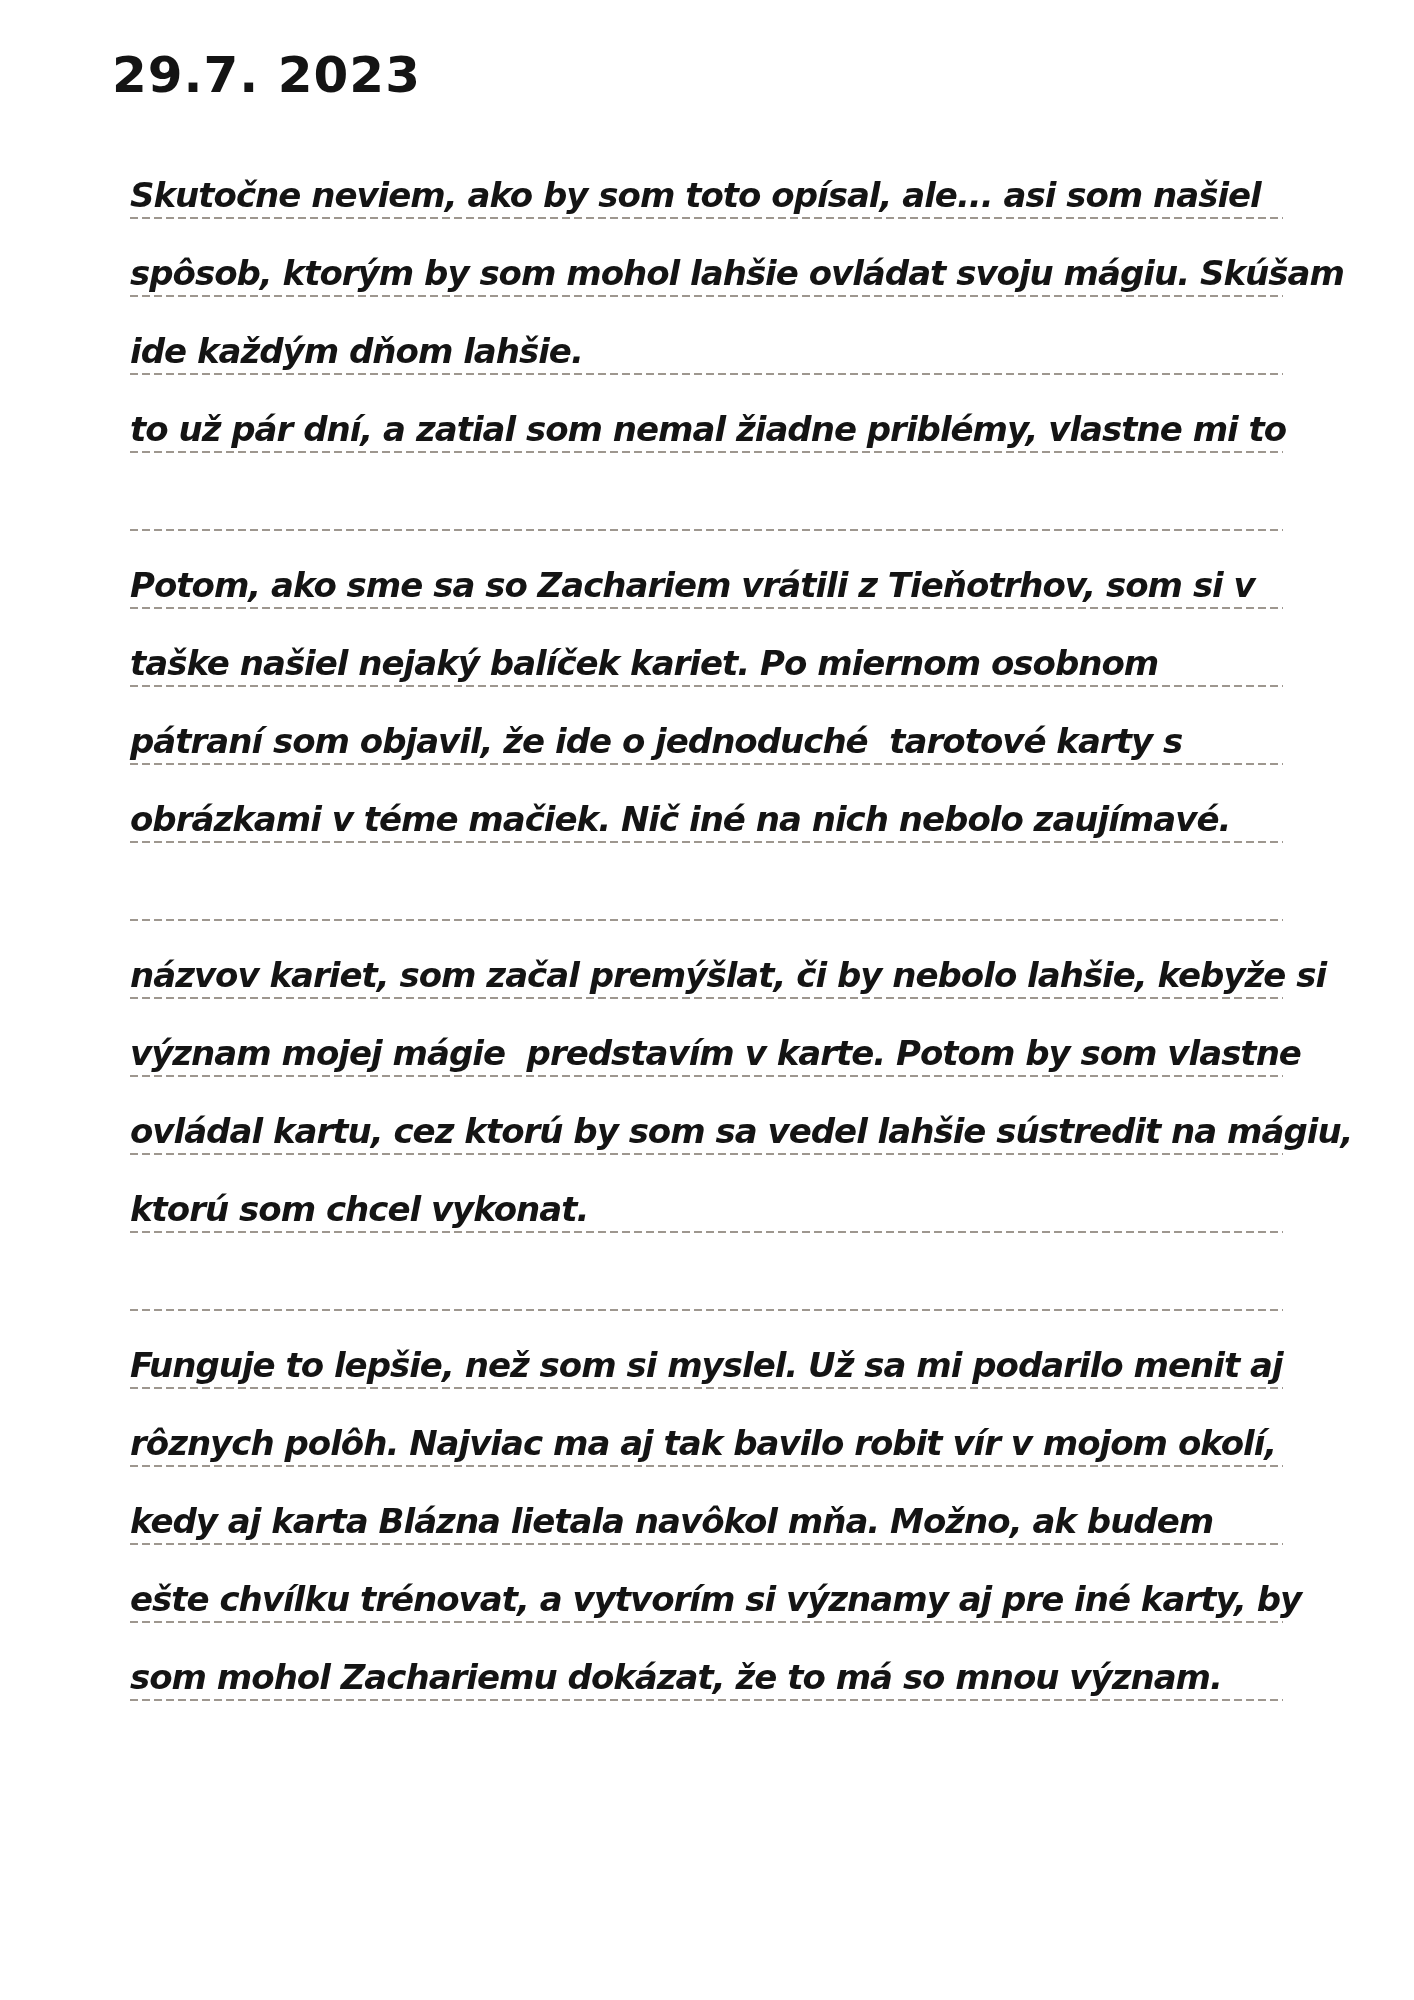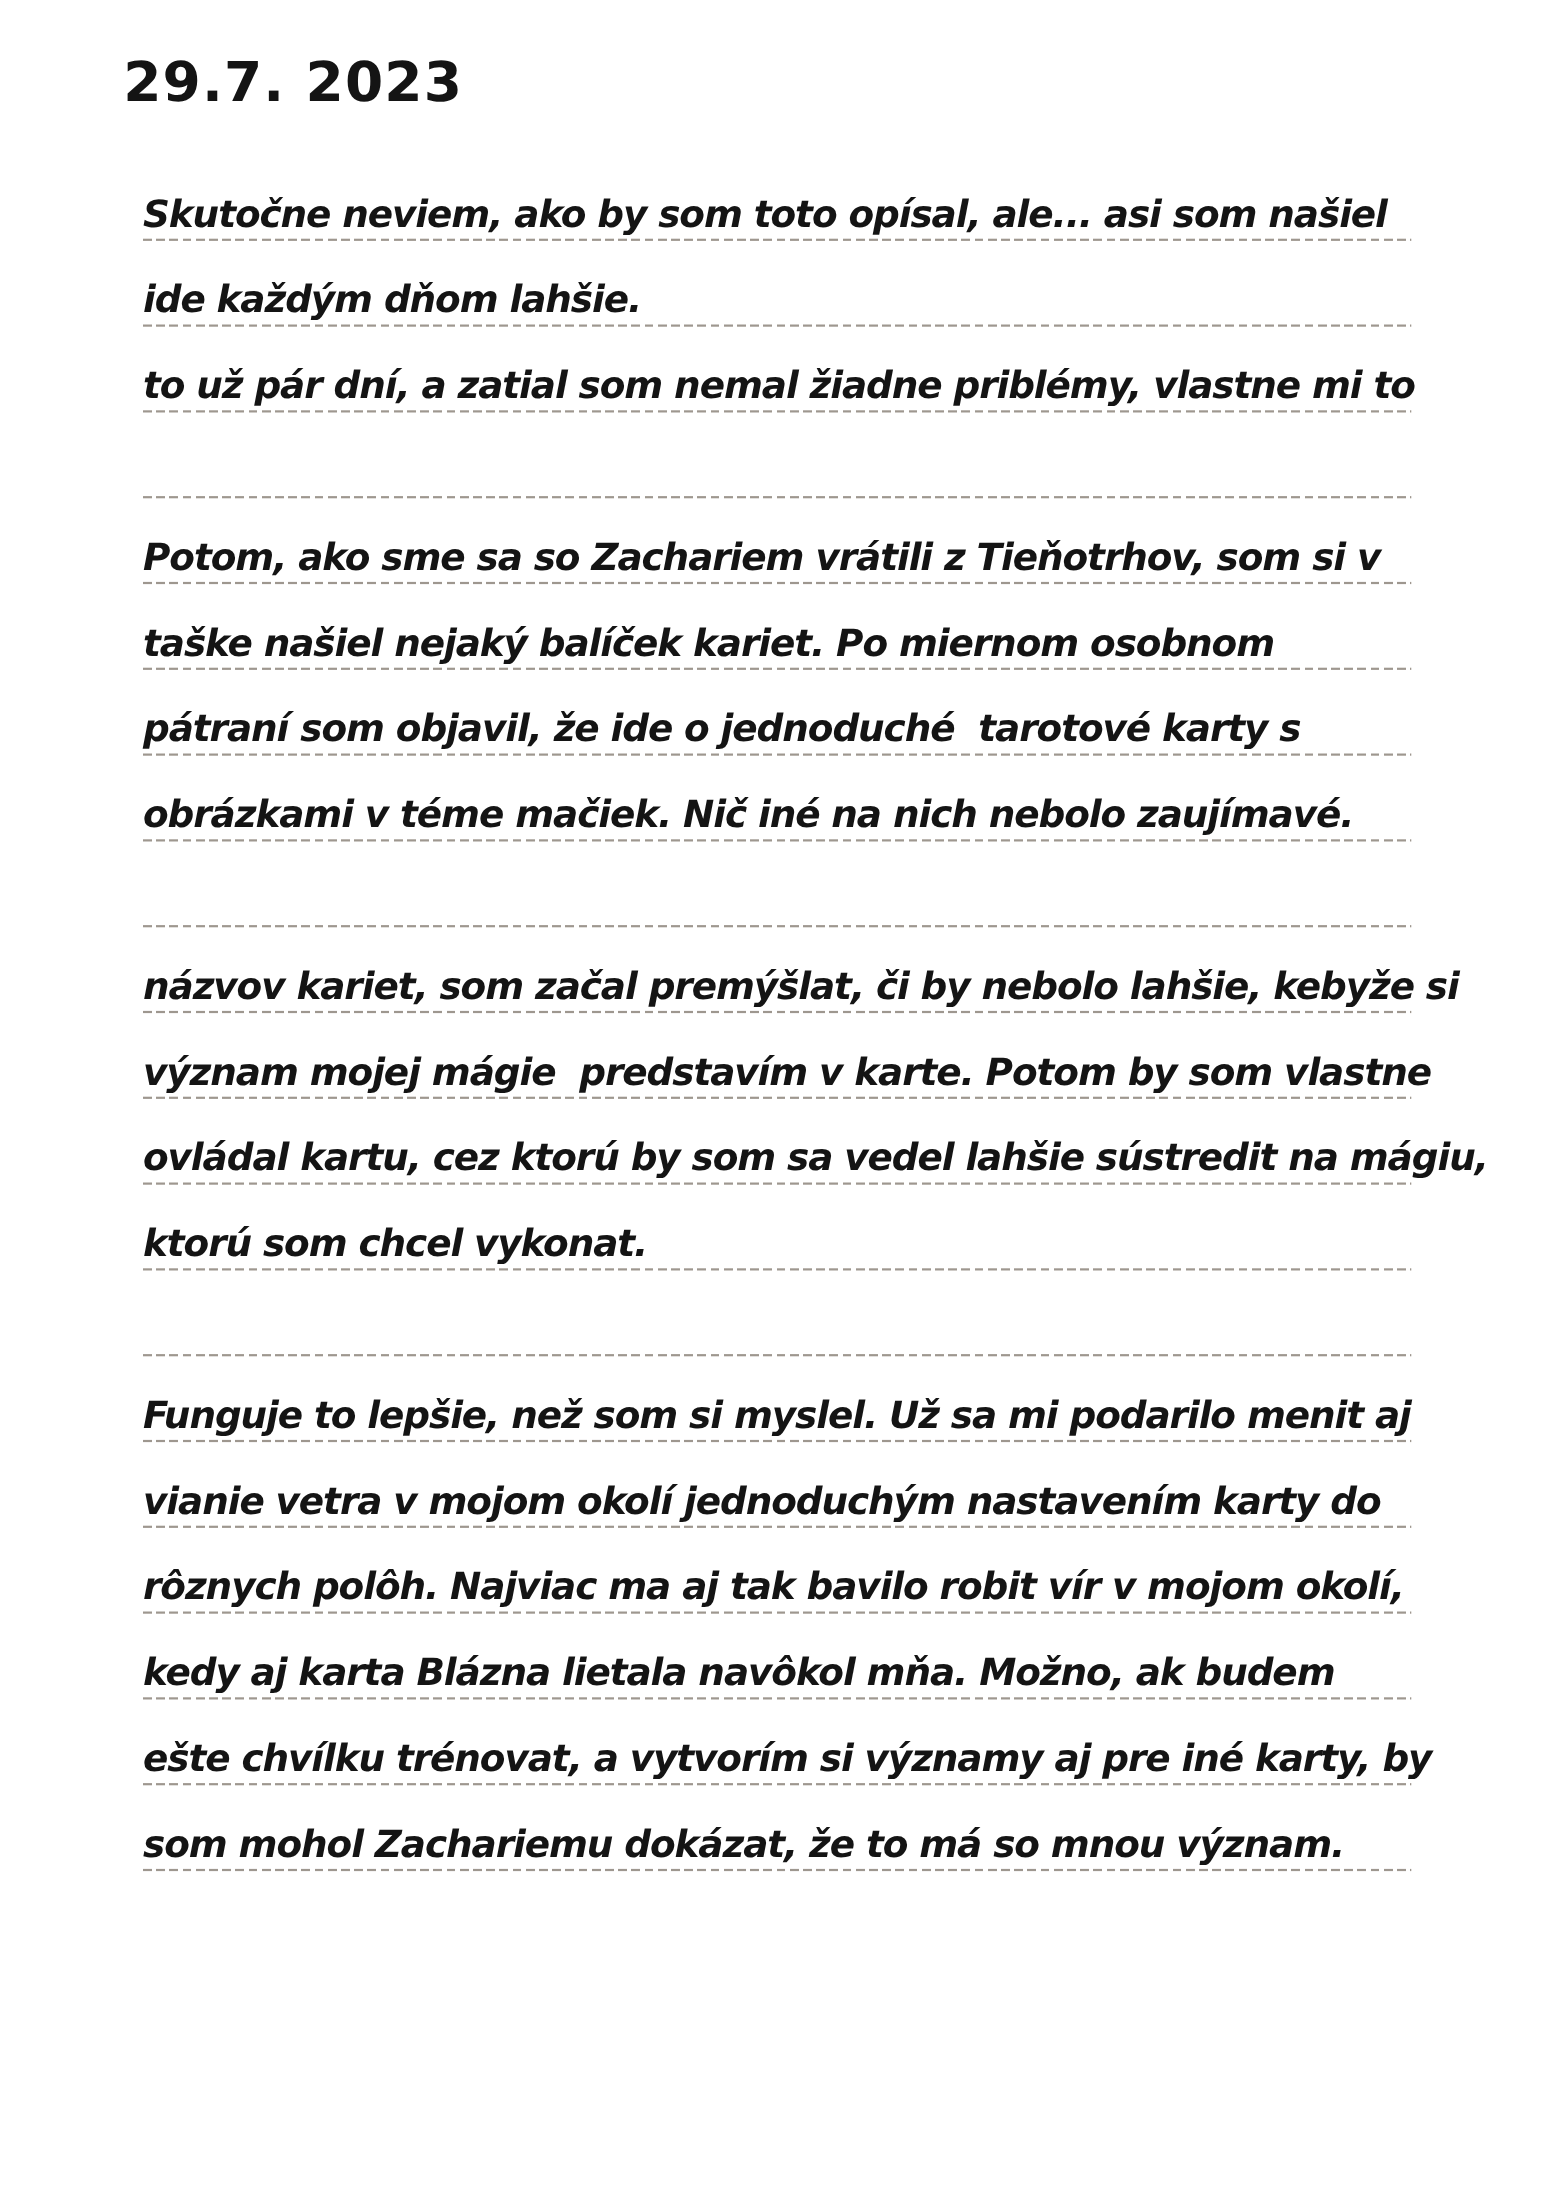--- a/index.html
+++ b/index.html
@@ -74,20 +74,23 @@
 </head>
 <body>
 
 <div class="page">
   <div class="entry-date">29.7. 2023</div>
   <div class="entry-body">
       <div class="line">
         <span class="line-text">Skutočne neviem, ako by som toto opísal, ale... asi som našiel</span>
       </div>
       <div class="line">
+        <span class="line-text">spôsob, ktorým by som mohol lahšie ovládat svoju mágiu. Skúšam</span>
+      </div>
+      <div class="line">
         <span class="line-text">ide každým dňom lahšie.</span>
       </div>
       <div class="line">
         <span class="line-text">to už pár dní, a zatial som nemal žiadne priblémy, vlastne mi to</span>
       </div>
       <div class="line">
         <span class="line-text"></span>
       </div>
       <div class="line">
         <span class="line-text">Potom, ako sme sa so Zachariem vrátili z Tieňotrhov, som si v</span>
@@ -116,23 +119,20 @@
       <div class="line">
         <span class="line-text">ktorú som chcel vykonat.</span>
       </div>
       <div class="line">
         <span class="line-text"></span>
       </div>
       <div class="line">
         <span class="line-text">Funguje to lepšie, než som si myslel. Už sa mi podarilo menit aj</span>
       </div>
       <div class="line">
-        <span class="line-text">vianie vetra v mojom okolí jednoduchým nastavením karty do</span>
-      </div>
-      <div class="line">
         <span class="line-text">rôznych polôh. Najviac ma aj tak bavilo robit vír v mojom okolí,</span>
       </div>
       <div class="line">
         <span class="line-text">kedy aj karta Blázna lietala navôkol mňa. Možno, ak budem</span>
       </div>
       <div class="line">
         <span class="line-text">ešte chvílku trénovat, a vytvorím si významy aj pre iné karty, by</span>
       </div>
       <div class="line">
         <span class="line-text">som mohol Zachariemu dokázat, že to má so mnou význam.</span>

